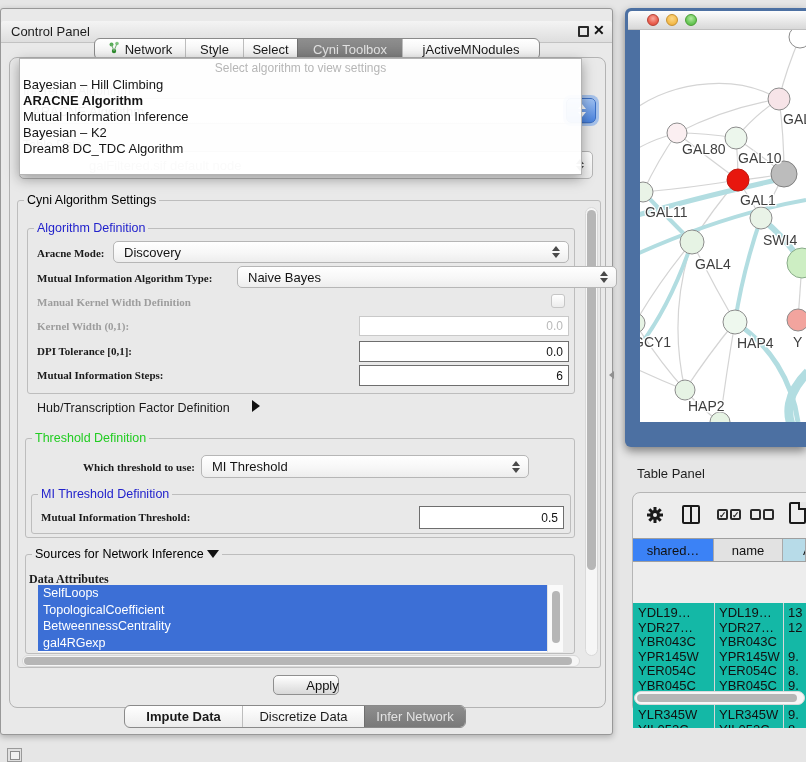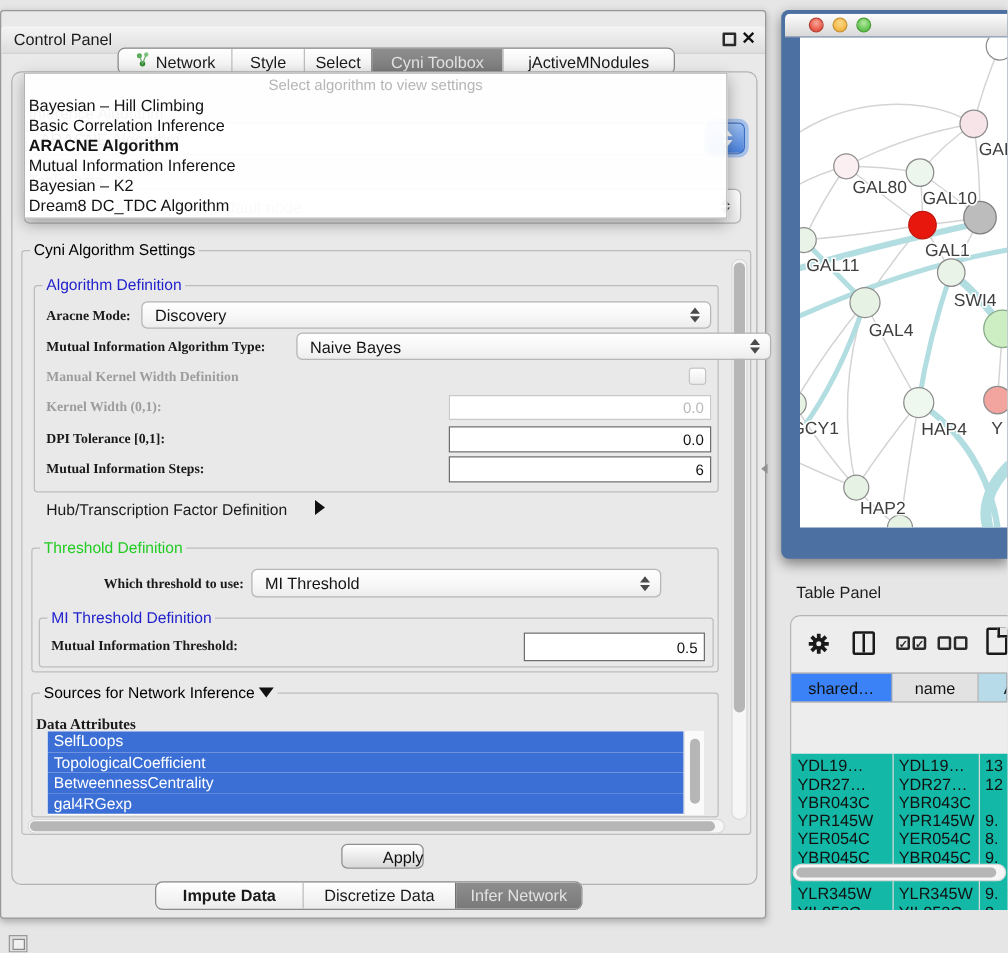--- a/index.html
+++ b/index.html
@@ -121,21 +121,20 @@
       </div>
     <div class="lbl13" style="left:22px;top:129px;color:#3a3a3a;z-index:4;">Table Data</div>
     <div class="combo" style="left:18px;top:142px;width:574px;height:28px;z-index:4;">
       <span class="cv" style="left:69px;color:#9a9a9a;">galFiltered.sif default node</span>
       <span class="st"></span>
     </div>
 
     <div id="algo-popup">
       <div class="pp-hint">Select algorithm to view settings</div>
       <div class="pp-item">Bayesian – Hill Climbing</div>
-      <div class="pp-item">Basic Correlation Inference</div>
       <div class="pp-item b">ARACNE Algorithm</div>
       <div class="pp-item">Mutual Information Inference</div>
       <div class="pp-item">Bayesian – K2</div>
       <div class="pp-item">Dream8 DC_TDC Algorithm</div>
     </div>
 
     <div class="grp" style="left:16px;top:191px;width:584px;height:468px;">
       <span class="gt" style="left:6px;">Cyni Algorithm Settings</span>
     </div>
 

